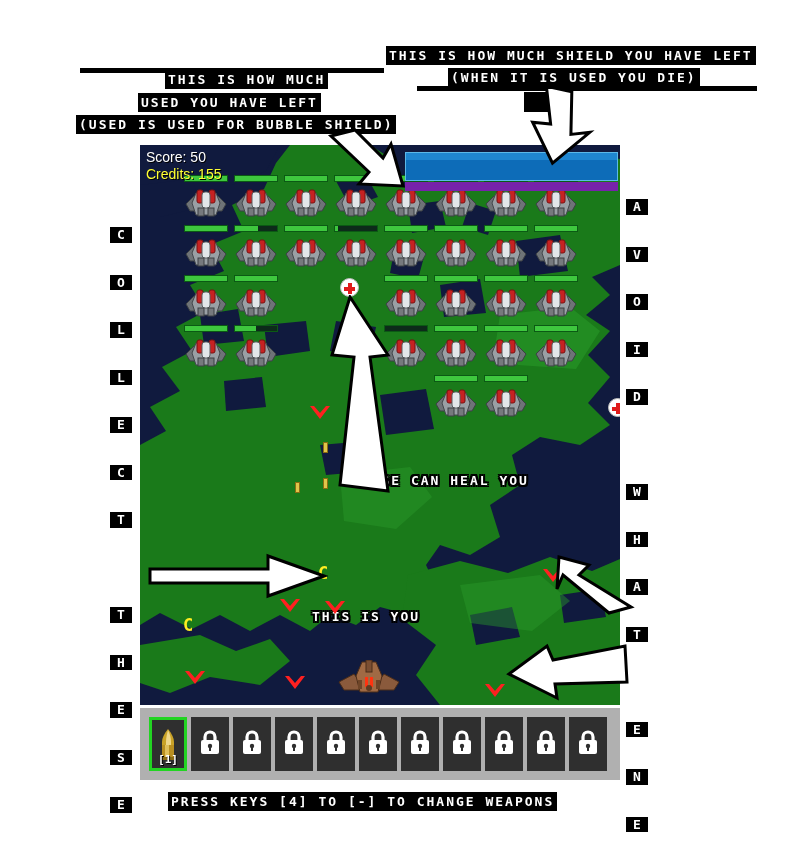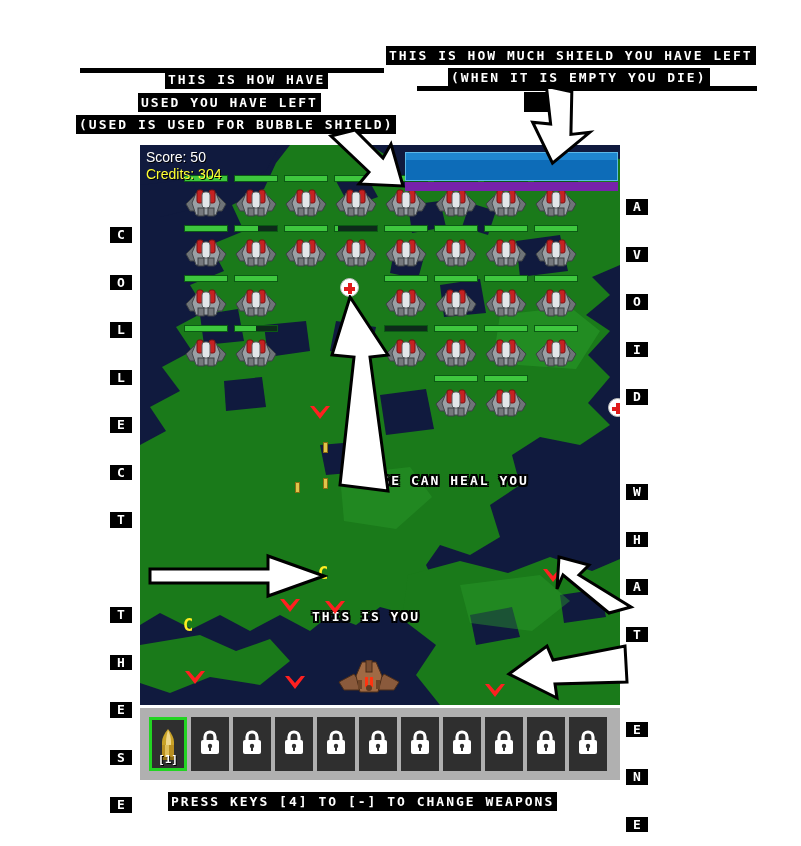--- a/index.html
+++ b/index.html
@@ -122,26 +122,26 @@
   .ammo{position:absolute;left:50%;top:9px;transform:translateX(-50%);}
 
   .arrow{position:absolute;z-index:9;}
 </style>
 </head>
 <body>
 
 <div class="rule" style="left:80px;top:68px;width:270px;height:5px;"></div>
 <div class="rule" style="left:332px;top:68px;width:52px;height:5px;"></div>
 
-<div class="anno" style="left:165px;top:70px;">THIS IS HOW HAVE</div>
+<div class="anno" style="left:165px;top:70px;">THIS IS HOW MUCH</div>
 <div class="anno" style="left:138px;top:93px;">USED YOU HAVE LEFT</div>
 <div class="anno" style="left:76px;top:115px;">(USED IS USED FOR BUBBLE SHIELD)</div>
 
 <div class="anno" style="left:386px;top:46px;">THIS IS HOW MUCH SHIELD YOU HAVE LEFT</div>
-<div class="anno" style="left:448px;top:68px;">(WHEN IT IS EMPTY YOU DIE)</div>
+<div class="anno" style="left:448px;top:68px;">(WHEN IT IS USED YOU DIE)</div>
 <div class="rule" style="left:417px;top:86px;width:340px;height:5px;"></div>
 <div class="rule" style="left:524px;top:92px;width:36px;height:20px;"></div>
 
 <svg class="arrow" style="left:520px;top:88px;" width="80" height="80" viewBox="0 0 80 80">
   <polygon points="18,2 44,2 52,44 70,38 40,76 12,40 30,38" fill="#ffffff" stroke="#000000" stroke-width="3" transform="rotate(12 40 40)"></polygon>
 </svg>
 
 <svg class="arrow" style="left:325px;top:128px;" width="110" height="80" viewBox="0 0 110 80">
   <polygon points="6,8 30,2 58,30 66,16 78,58 34,56 44,44" fill="#ffffff" stroke="#000000" stroke-width="3"></polygon>
 </svg>
@@ -264,21 +264,21 @@
     <path d="M0,500 L60,490 L96,506 L130,494 L150,516 L120,540
              L70,532 L30,548 L0,538 Z" fill="#1a7a1a"></path>
 
     <path d="M360,170 L430,162 L460,186 L436,224 L378,220 L356,196 Z" fill="#2a9a2a" opacity="0.55"></path>
     <path d="M200,330 L270,322 L292,352 L256,384 L204,376 Z" fill="#2a9a2a" opacity="0.45"></path>
     <path d="M320,440 L400,430 L430,456 L392,486 L330,478 Z" fill="#2a9a2a" opacity="0.45"></path>
   </svg>
 
   <div id="hud">
     <div id="score-line">Score: 50</div>
-    <div id="credits-line">Credits: 304</div>
+    <div id="credits-line">Credits: 155</div>
   </div>
 
   <div id="shield-bar">
     <div id="shield-fill" style="width: 100%;">
       <div id="shield-top"></div>
     </div>
   </div>
   <div id="power-bar">
     <div id="power-fill" style="width: 100%;"></div>
   </div>

